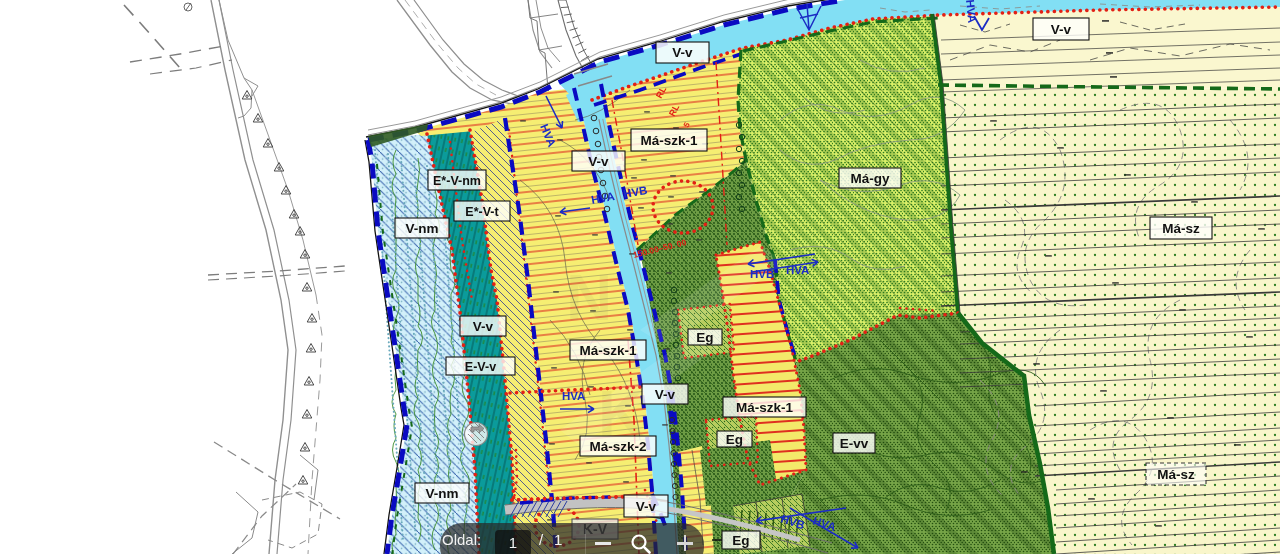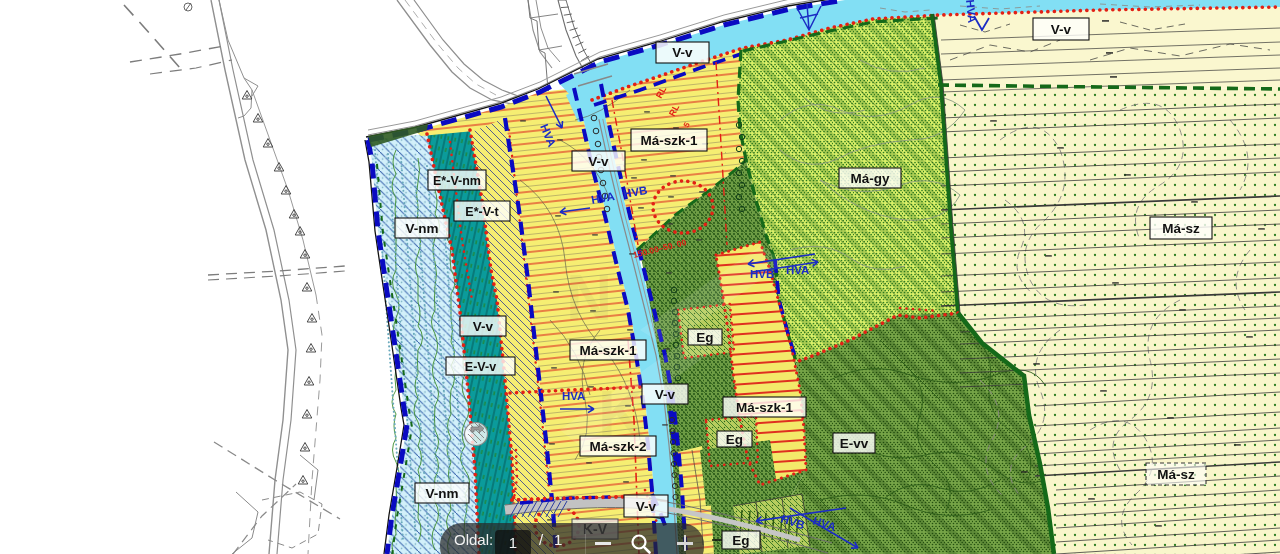--- a/index.html
+++ b/index.html
@@ -670,21 +670,21 @@
 <text x="780" y="522" font-size="11.5" font-weight="bold" fill="#1b2cc4" transform="rotate(18 780 522)">HVB</text>
 <text x="812" y="524" font-size="11.5" font-weight="bold" fill="#1b2cc4" transform="rotate(18 812 524)">HVA</text>
 
 <text x="966" y="0" font-size="11.5" font-weight="bold" fill="#1b2cc4" transform="rotate(84 966 0)">HVA</text>
 <path d="M974,16 l8,14 l7,-12" stroke="#1b2cc4" stroke-width="1.8" fill="none"></path>
 
 <path d="M797,8 l12,22 l12,-24 M809,30 l-2,-26 M800,18 l18,-4" stroke="#1b2cc4" stroke-width="1.5" fill="none"></path>
 </svg>
 
 <div id="toolbar">
- <div class="t" style="left:14px;">Oldal:</div>
+ <div class="t" style="left:2px;">Oldal:</div>
  <div id="pgbox">1</div>
  <div class="t" style="left:99px;">/</div>
  <div class="t" style="left:114px;">1</div>
  <div style="position:absolute;left:145px;top:6px;width:1px;height:34px;background:rgba(255,255,255,0.18);"></div>
 
  <div style="position:absolute;left:155px;top:19px;width:16px;height:2.6px;background:#e8e8e8;"></div>
 
  <svg style="position:absolute;left:191px;top:11px;" width="20" height="20" viewBox="0 0 20 20">
    <circle cx="8" cy="8" r="6.5" fill="none" stroke="#fff" stroke-width="2.2"></circle>
    <path d="M12.8,12.8 L18.5,18.5" stroke="#fff" stroke-width="2.6" stroke-linecap="round"></path>

